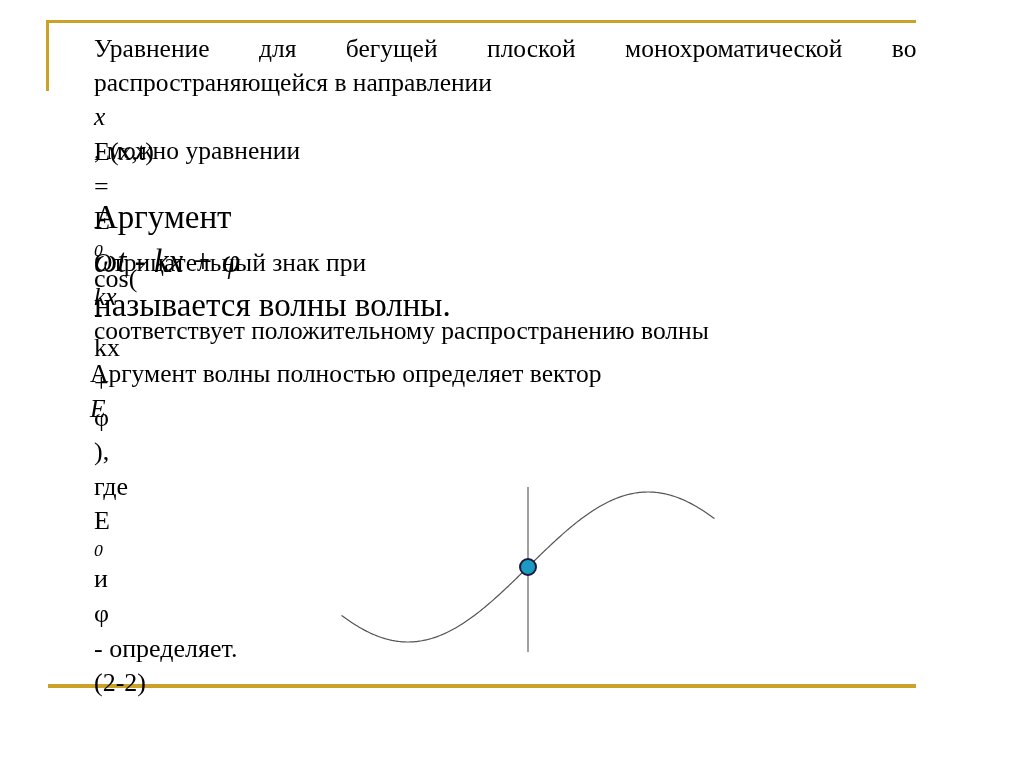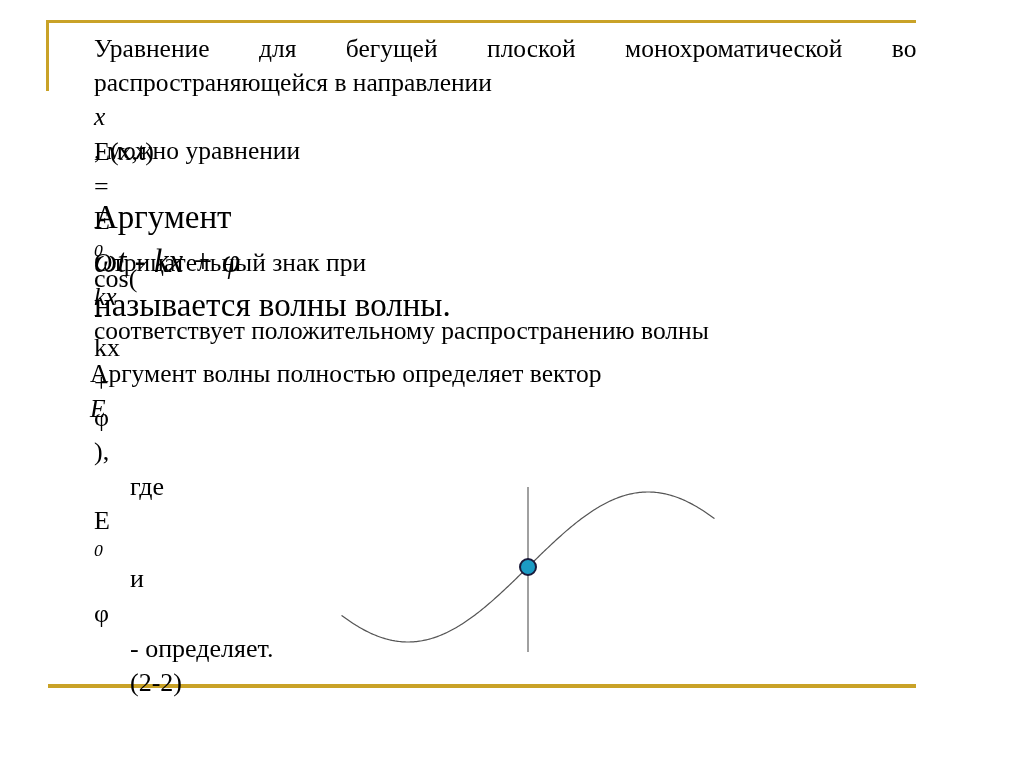--- a/index.html
+++ b/index.html
@@ -66,21 +66,21 @@
   #p-formula {
     left: 94px;
     top: 135px;
     width: 872px;
     font-size: 26px;
     text-align: left;
     white-space: nowrap;
   }
   .fml { }
   .sub { font-size: 0.68em; vertical-align: -0.28em; font-style: italic; }
-  .rom { font-style: normal; margin-left: 36px; }
+  .rom { font-style: normal; }
   .gap-s { display: inline-block; width: 14px; }
   .gap-m { display: inline-block; width: 30px; }
 
   #p-arg {
     left: 94px;
     top: 196px;
     width: 872px;
     font-size: 33px;
     text-align: left;
     white-space: nowrap;

